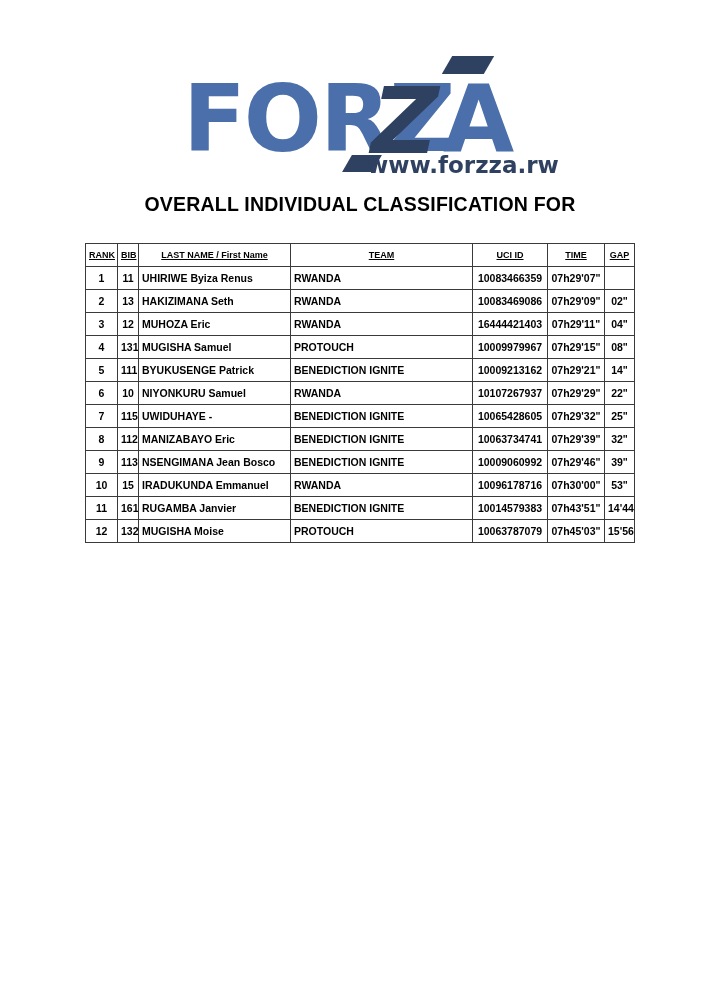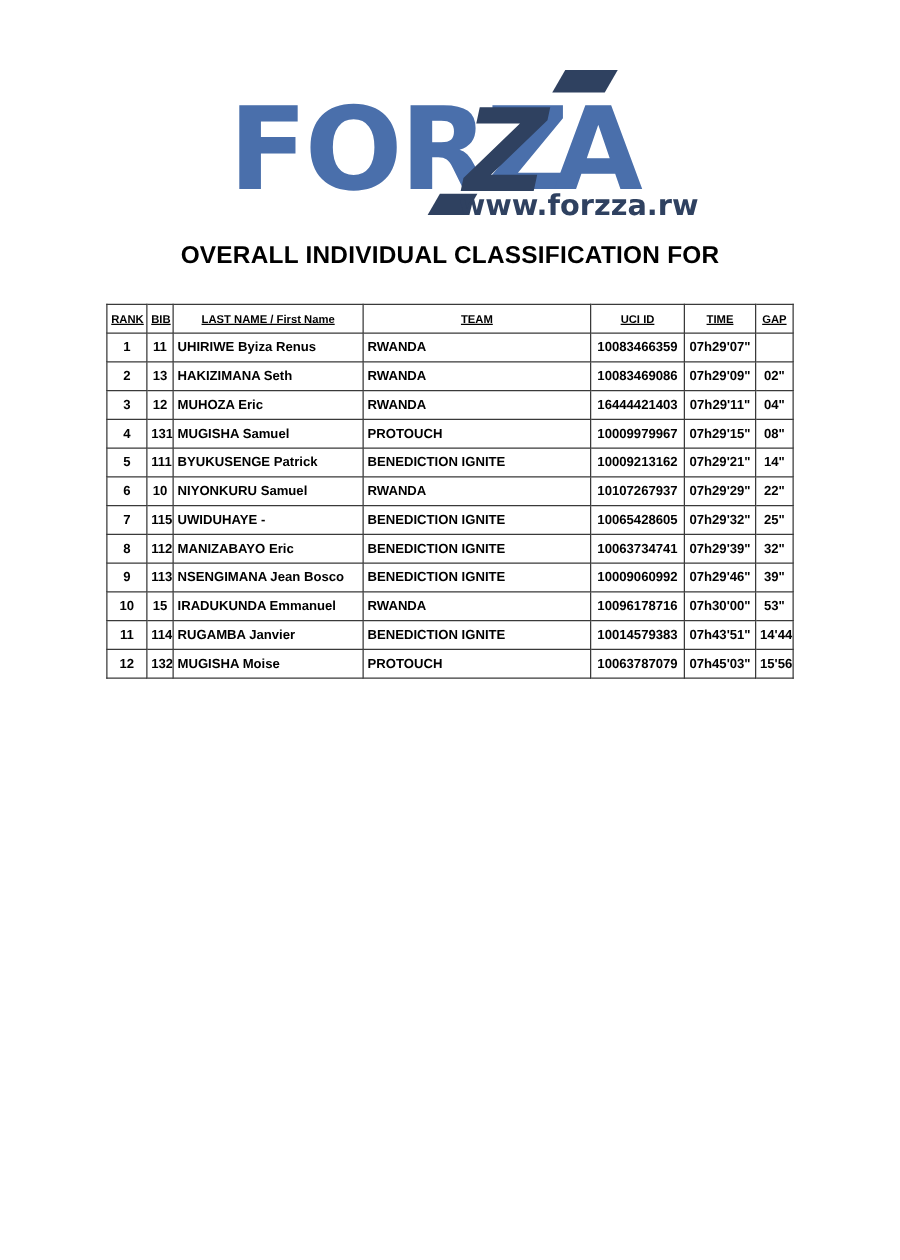--- a/index.html
+++ b/index.html
@@ -275,21 +275,21 @@
           <td class="rank">10</td>
           <td class="bib">15</td>
           <td class="name">IRADUKUNDA Emmanuel</td>
           <td class="team">RWANDA</td>
           <td class="uci">10096178716</td>
           <td class="time">07h30'00"</td>
           <td class="gap">53"</td>
         </tr>
         <tr>
           <td class="rank">11</td>
-          <td class="bib">114</td>
+          <td class="bib">161</td>
           <td class="name">RUGAMBA Janvier</td>
           <td class="team">BENEDICTION IGNITE</td>
           <td class="uci">10014579383</td>
           <td class="time">07h43'51"</td>
           <td class="gap">14'44"</td>
         </tr>
         <tr>
           <td class="rank">12</td>
           <td class="bib">132</td>
           <td class="name">MUGISHA Moise</td>

